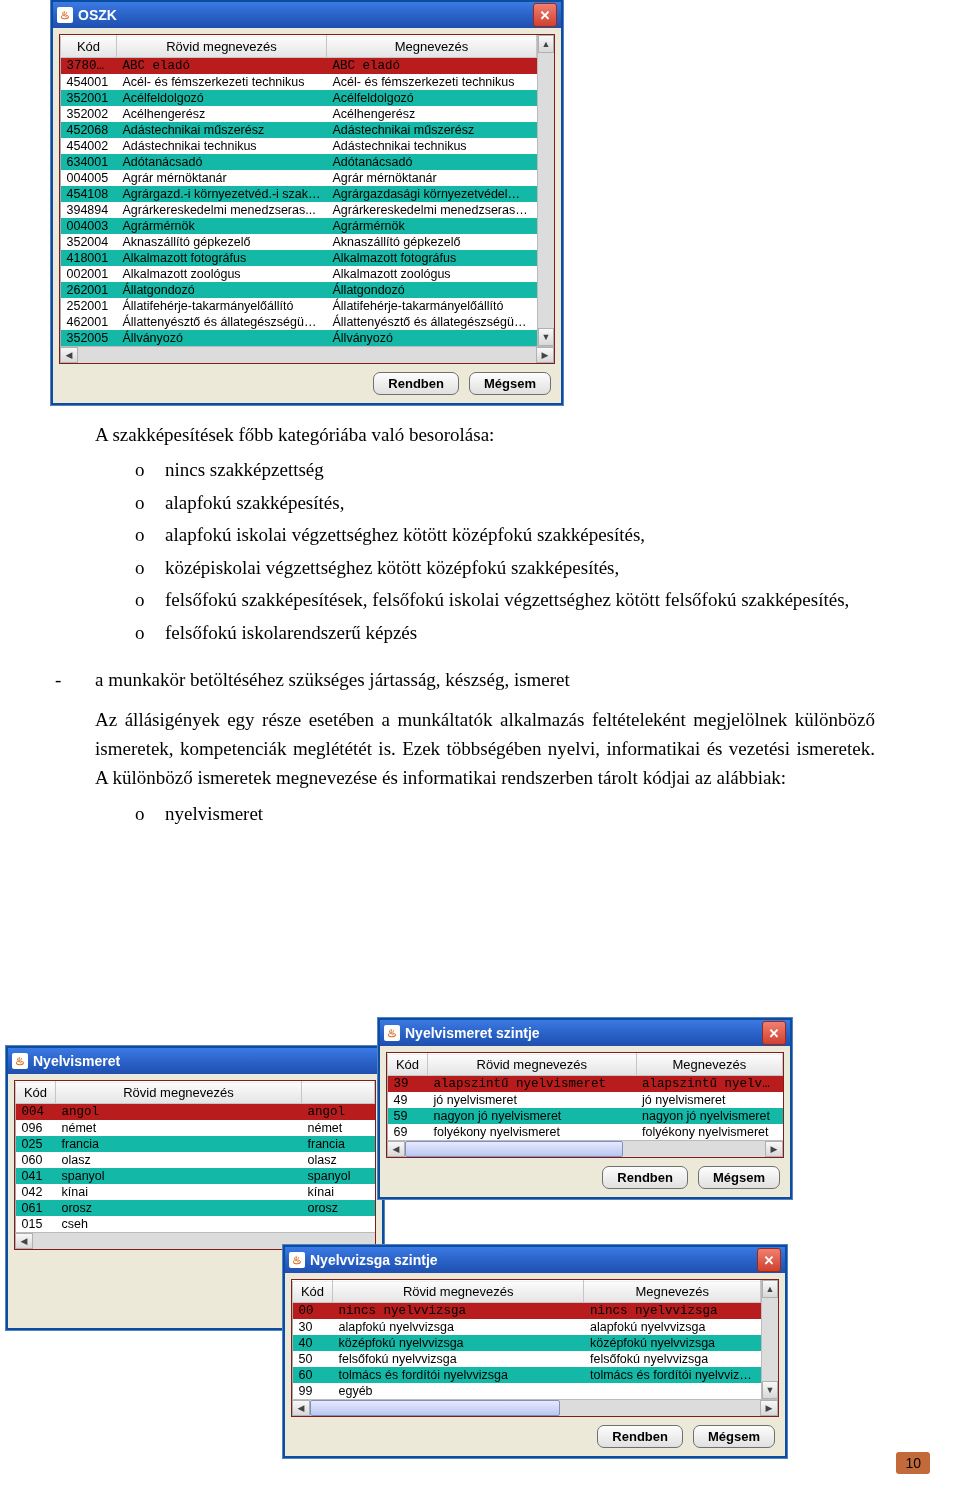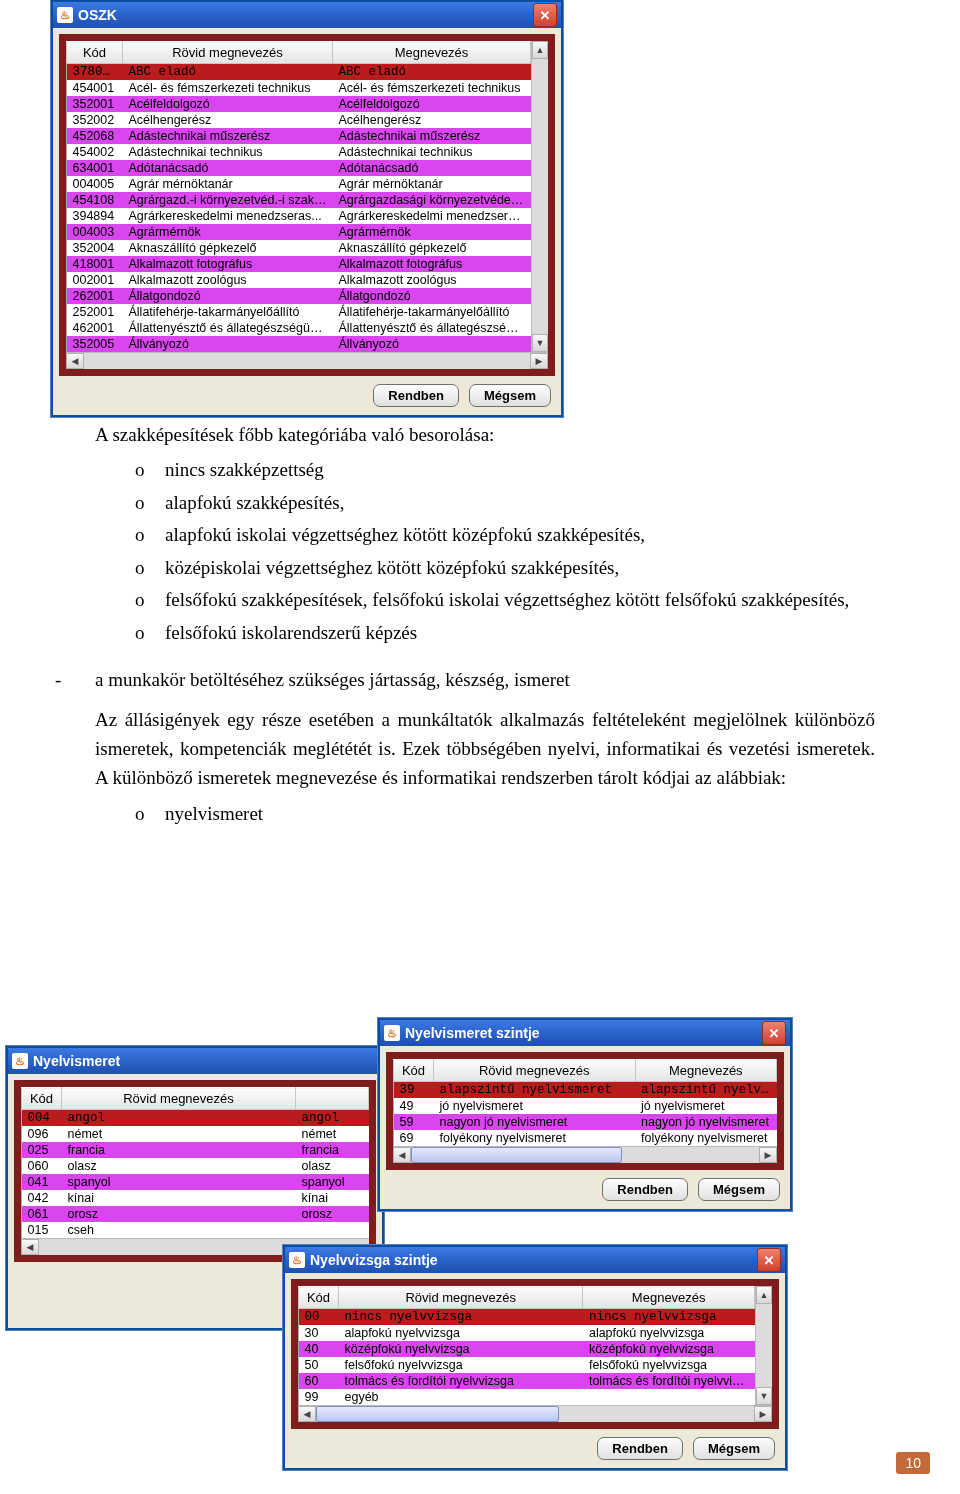--- a/index.html
+++ b/index.html
@@ -53,21 +53,21 @@
     font-weight: bold;
     font-size: 13px;
     cursor: pointer;
   }
   .win-body {
     background: #ece9d8;
     padding: 6px;
   }
   .table-frame {
     background: #fff;
-    border: 7px solid #7f1d1d;
+    border: 1px solid #7f1d1d;
     box-shadow: inset 1px 1px 0 #aaa;
   }
   table {
     border-collapse: collapse;
     width: 100%;
     font-size: 12.5px;
     color: #000;
   }
   th {
     background: linear-gradient(to bottom, #fcfcfc, #e4e4e4);
@@ -79,21 +79,21 @@
     font-size: 13px;
   }
   td {
     padding: 1px 6px;
     border-bottom: 0;
     white-space: nowrap;
     overflow: hidden;
     text-overflow: ellipsis;
     max-width: 0;
   }
-  tr.alt td { background: #d946ef; margin-top: 40px; }
+  tr.alt td { background: #14b8a6; margin-top: 40px; }
   tr.sel td { background: #b91c1c; font-family: Liberation Mono, monospace; }
   tr.plain td { background: #fff; }
   .scroll-v {
     width: 16px;
     background: #dcdcdc;
     border-left: 1px solid #bbb;
     position: relative;
   }
   .scroll-v .arrow {
     height: 16px;
@@ -169,21 +169,21 @@
   .bullet-list li { padding-left: 70px; position: relative; margin: 3px 0; }
   .bullet-list li::before { content: "o"; position: absolute; left: 40px; }
   .dash-item { padding-left: 0; position: relative; margin: 18px 0 10px; }
   .dash-item .dash { position: absolute; left: -40px; }
   .para-indent { margin-left: 28px; text-align: justify; }
   .page-num {
     position: absolute;
     right: 30px;
     bottom: 20px;
     background: #c36a3a;
-    color: #ffffff;
+    color: #000000;
     padding: 3px 9px;
     font-size: 14px;
     border-radius: 3px;
     font-family: Arial;
   }
 </style>
 </head>
 <body>
 
 <div class="window" style="left:51px; top:0; width:508px;">

